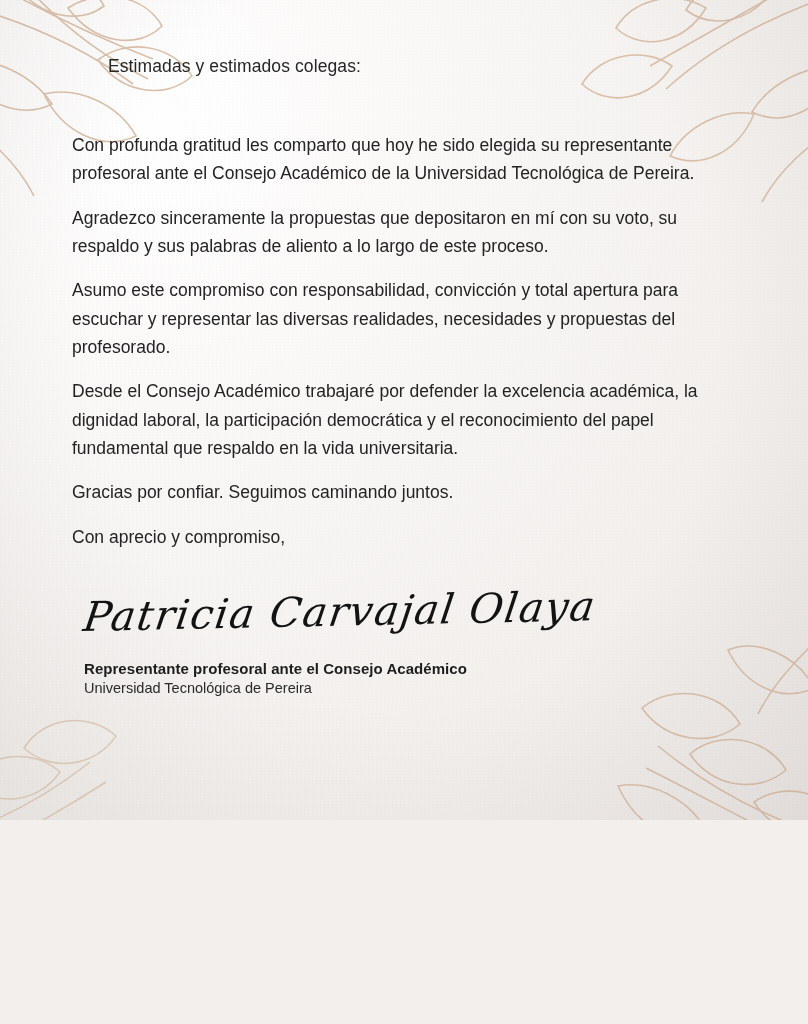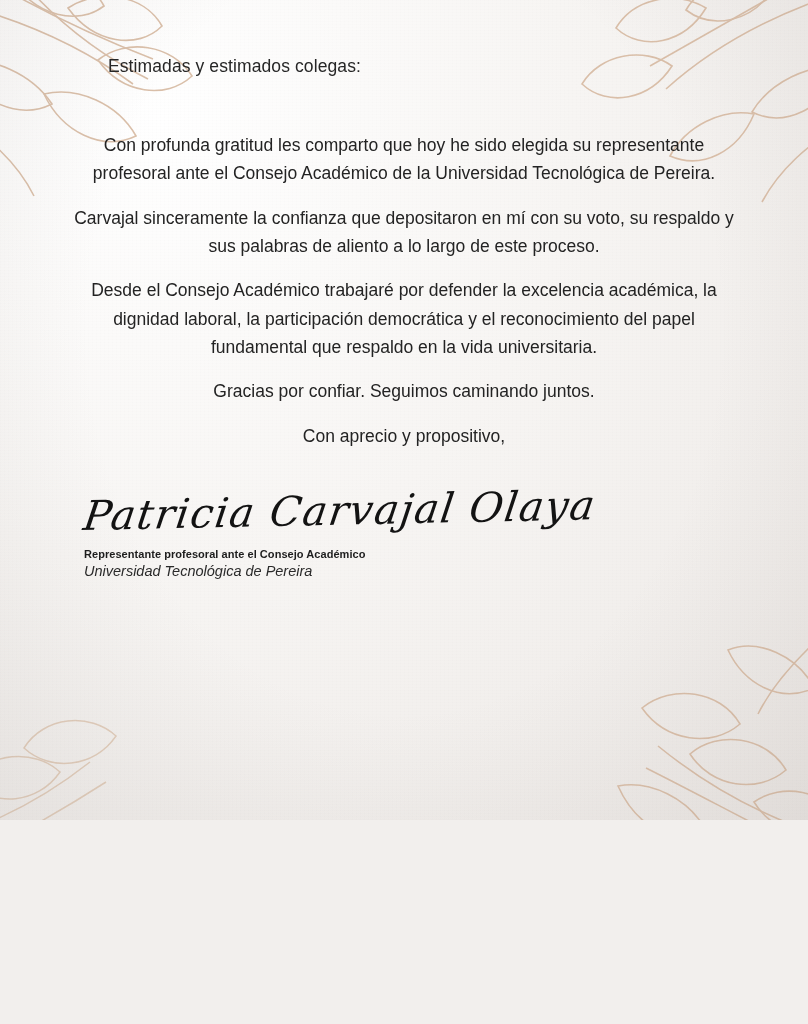--- a/index.html
+++ b/index.html
@@ -61,21 +61,21 @@
   .salutation {
     font-size: 17.5px;
     letter-spacing: .1px;
     margin: 8px 0 0 42px;
     color: #262626;
   }
   .body-block {
     margin-top: 54px;
   }
   .para {
-    text-align: center;
+    text-align: left;
     font-size: 17.5px;
     line-height: 1.62;
     margin: 0 0 16px 0;
     color: #232323;
     padding: 0 6px;
   }
   .para.gap-before { margin-top: 14px; }
 
   
   .signature-area {
@@ -88,30 +88,29 @@
     font-family: "DejaVu Serif", serif;
     font-style: italic;
     font-size: 41px;
     letter-spacing: 1.4px;
     color: #131313;
     transform: skewX(-9deg) rotate(-1.2deg);
     transform-origin: left center;
     white-space: nowrap;
   }
   .sig-role {
-    margin-top: 8px;
-    font-size: 11px;
+    margin-top: 19px;
+    font-size: 15px;
     font-weight: bold;
     color: #1d1d1d;
     letter-spacing: .05px;
   }
   .sig-org {
     margin-top: 3px;
     font-size: 14.5px;
-    font-style: italic;
     color: #2a2a2a;
   }
 </style>
 </head>
 <body>
 
 <div class="page">
 
   <svg class="deco deco-top-left" width="330" height="250" viewBox="0 0 330 250" fill="none">
     <g stroke="#d9bda6" stroke-width="1.6" fill="none" opacity="0.95">
@@ -165,24 +164,25 @@
 
   <div class="grain"></div>
   <div class="vignette"></div>
 
   <div class="letter">
 
     <div class="salutation">Estimadas y estimados colegas:</div>
 
     <div class="body-block">
       <p class="para">Con profunda gratitud les comparto que hoy he sido elegida su representante profesoral ante el Consejo Académico de la Universidad Tecnológica de Pereira.</p>
-      <p class="para">Carvajal sinceramente la confianza que depositaron en mí con su voto, su respaldo y sus palabras de aliento a lo largo de este proceso.</p>
+      <p class="para">Agradezco sinceramente la propuestas que depositaron en mí con su voto, su respaldo y sus palabras de aliento a lo largo de este proceso.</p>
+      <p class="para">Asumo este compromiso con responsabilidad, convicción y total apertura para escuchar y representar las diversas realidades, necesidades y propuestas del profesorado.</p>
       <p class="para">Desde el Consejo Académico trabajaré por defender la excelencia académica, la dignidad laboral, la participación democrática y el reconocimiento del papel fundamental que respaldo en la vida universitaria.</p>
       <p class="para gap-before">Gracias por confiar. Seguimos caminando juntos.</p>
-      <p class="para">Con aprecio y propositivo,</p>
+      <p class="para">Con aprecio y compromiso,</p>
     </div>
   </div>
 
   <div class="signature-area">
     <div class="signature">Patricia Carvajal Olaya</div>
     <div class="sig-role">Representante profesoral ante el Consejo Académico</div>
     <div class="sig-org">Universidad Tecnológica de Pereira</div>
   </div>
 
 </div>

